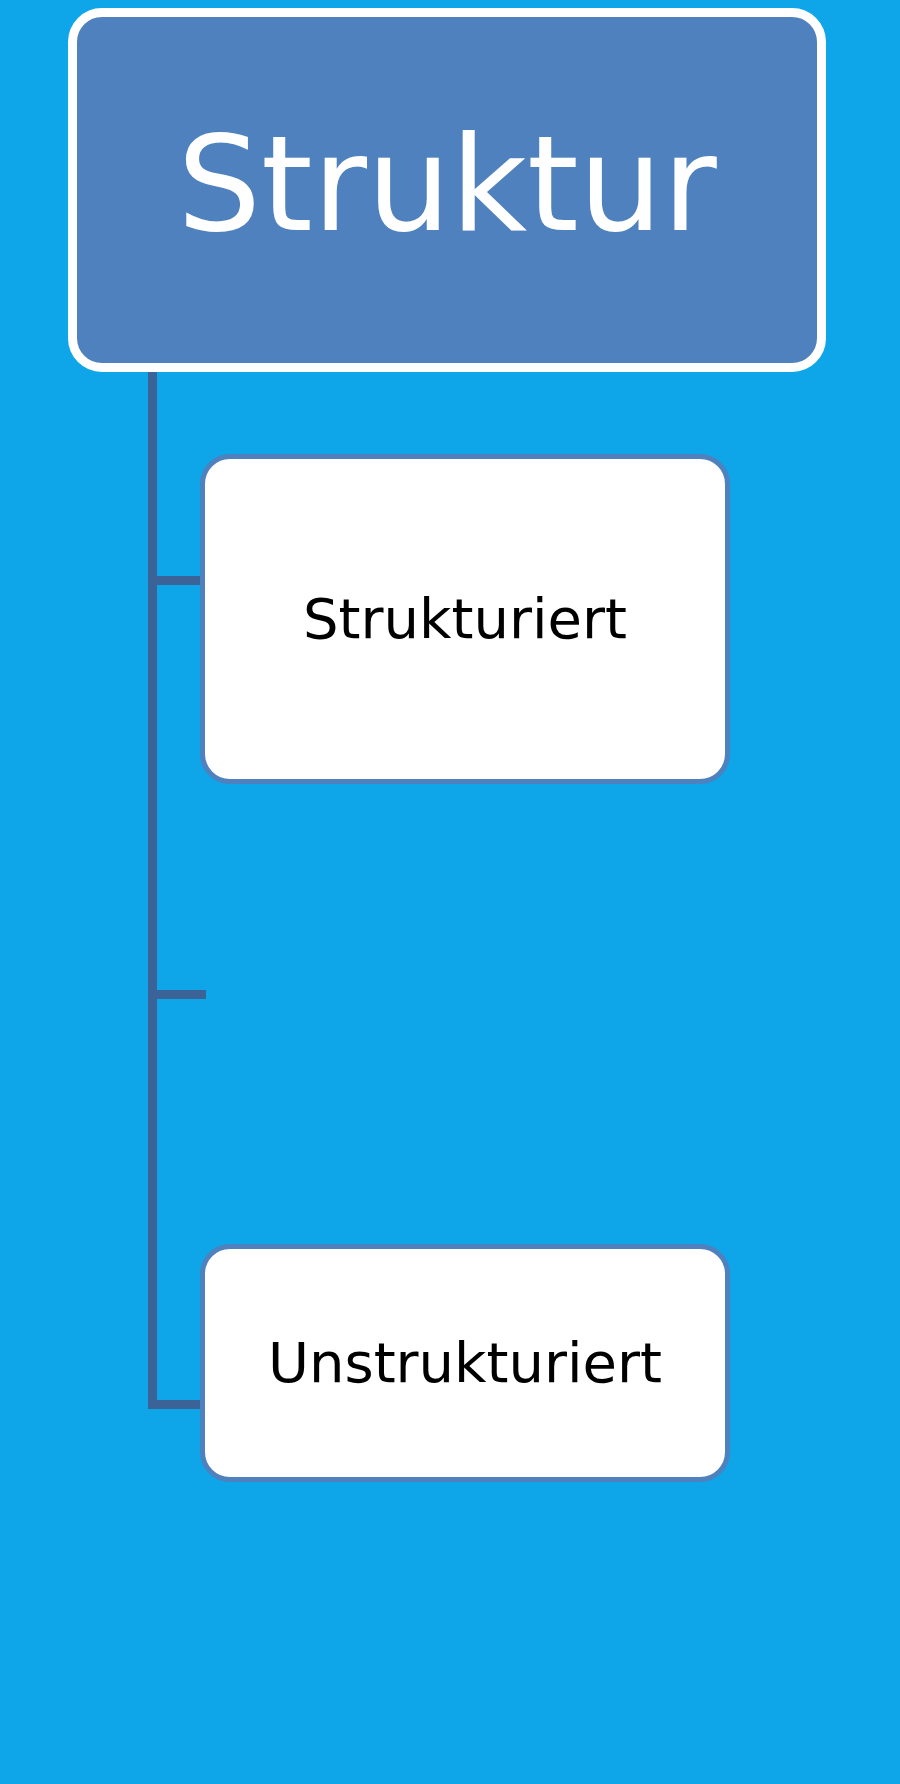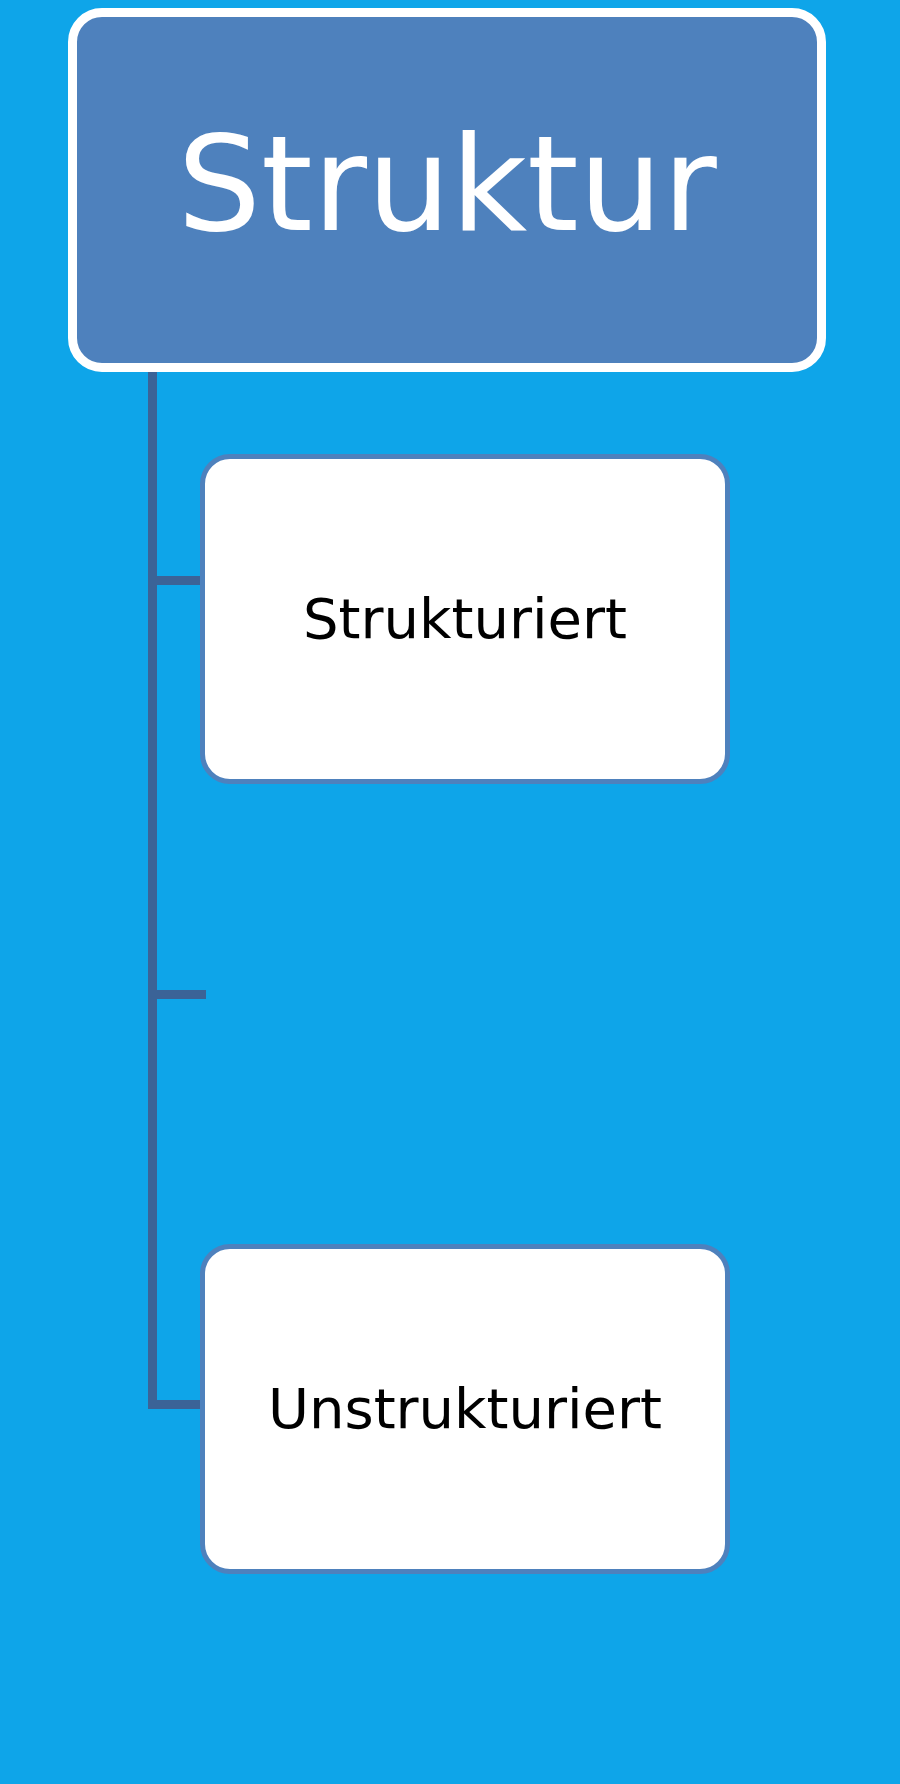--- a/index.html
+++ b/index.html
@@ -67,21 +67,21 @@
   .child-label {
     color: #000000;
     font-size: 56px;
     line-height: 1;
     font-weight: 400;
     white-space: nowrap;
   }
 
   #node-strukturiert      { top: 432px;  height: 330px; margin-top: 22px; }
   #node-semistrukturiert  { top: 830px;  height: 330px; }
-  #node-unstrukturiert    { top: 1244px; height: 330px; }
+  #node-unstrukturiert    { top: 1244px; height: 238px; }
 </style>
 </head>
 <body>
 
 <div id="canvas">
 
   <div class="conn-trunk" style="left:148px; top:366px; width:9px; height:1043px;"></div>
 
   <div class="conn-stub" style="left:148px; top:576px; width:58px; height:9px;"></div>
 

